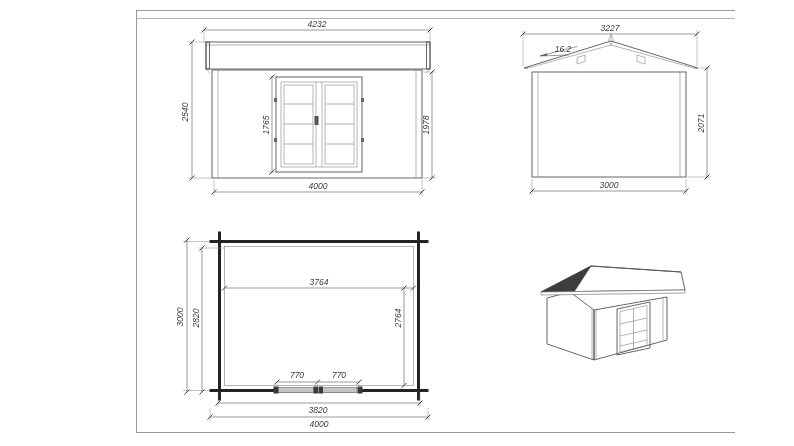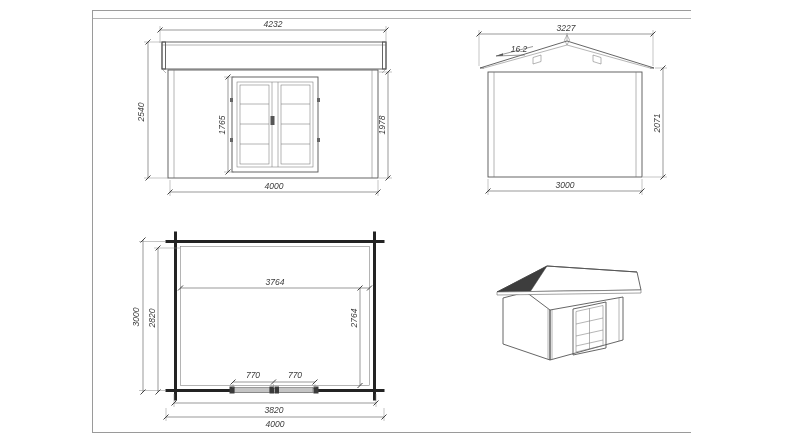--- a/index.html
+++ b/index.html
@@ -1,18 +1,19 @@
 <!DOCTYPE html>
 <html><head>
 <meta charset="utf-8">
 <style>
   html,body{margin:0;padding:0;background:#ffffff;}
   #canvas{
     position:relative;width:691px;height:446px;background:#ffffff;overflow:hidden;
     font-family:"Liberation Sans",sans-serif;
+    margin-left:44px;
   }
   #sheet-frame{
     position:absolute;left:92px;top:10px;width:608px;height:421px;
     border:1.5px solid #9a9a9a;background:transparent;
   }
   #sheet-frame .title-strip{
     position:absolute;left:0;top:0;width:100%;height:7px;
     border-bottom:1px solid #b3b3b3;background:#fdfdfd;
   }
   svg{position:absolute;overflow:visible;}

